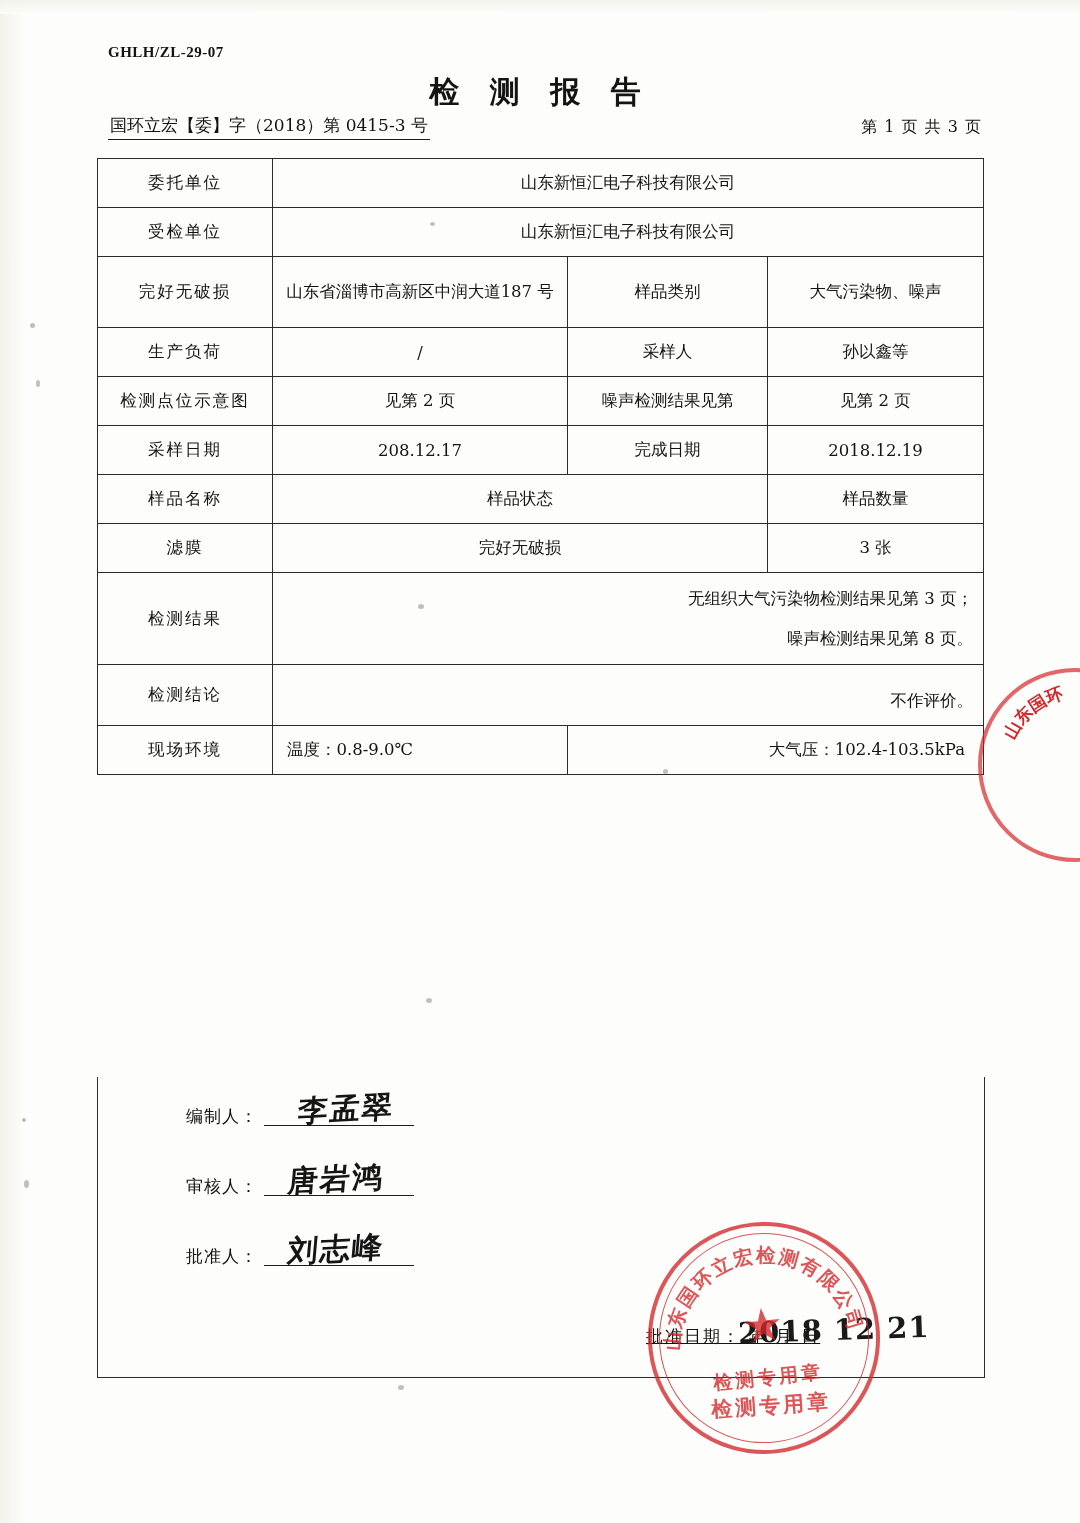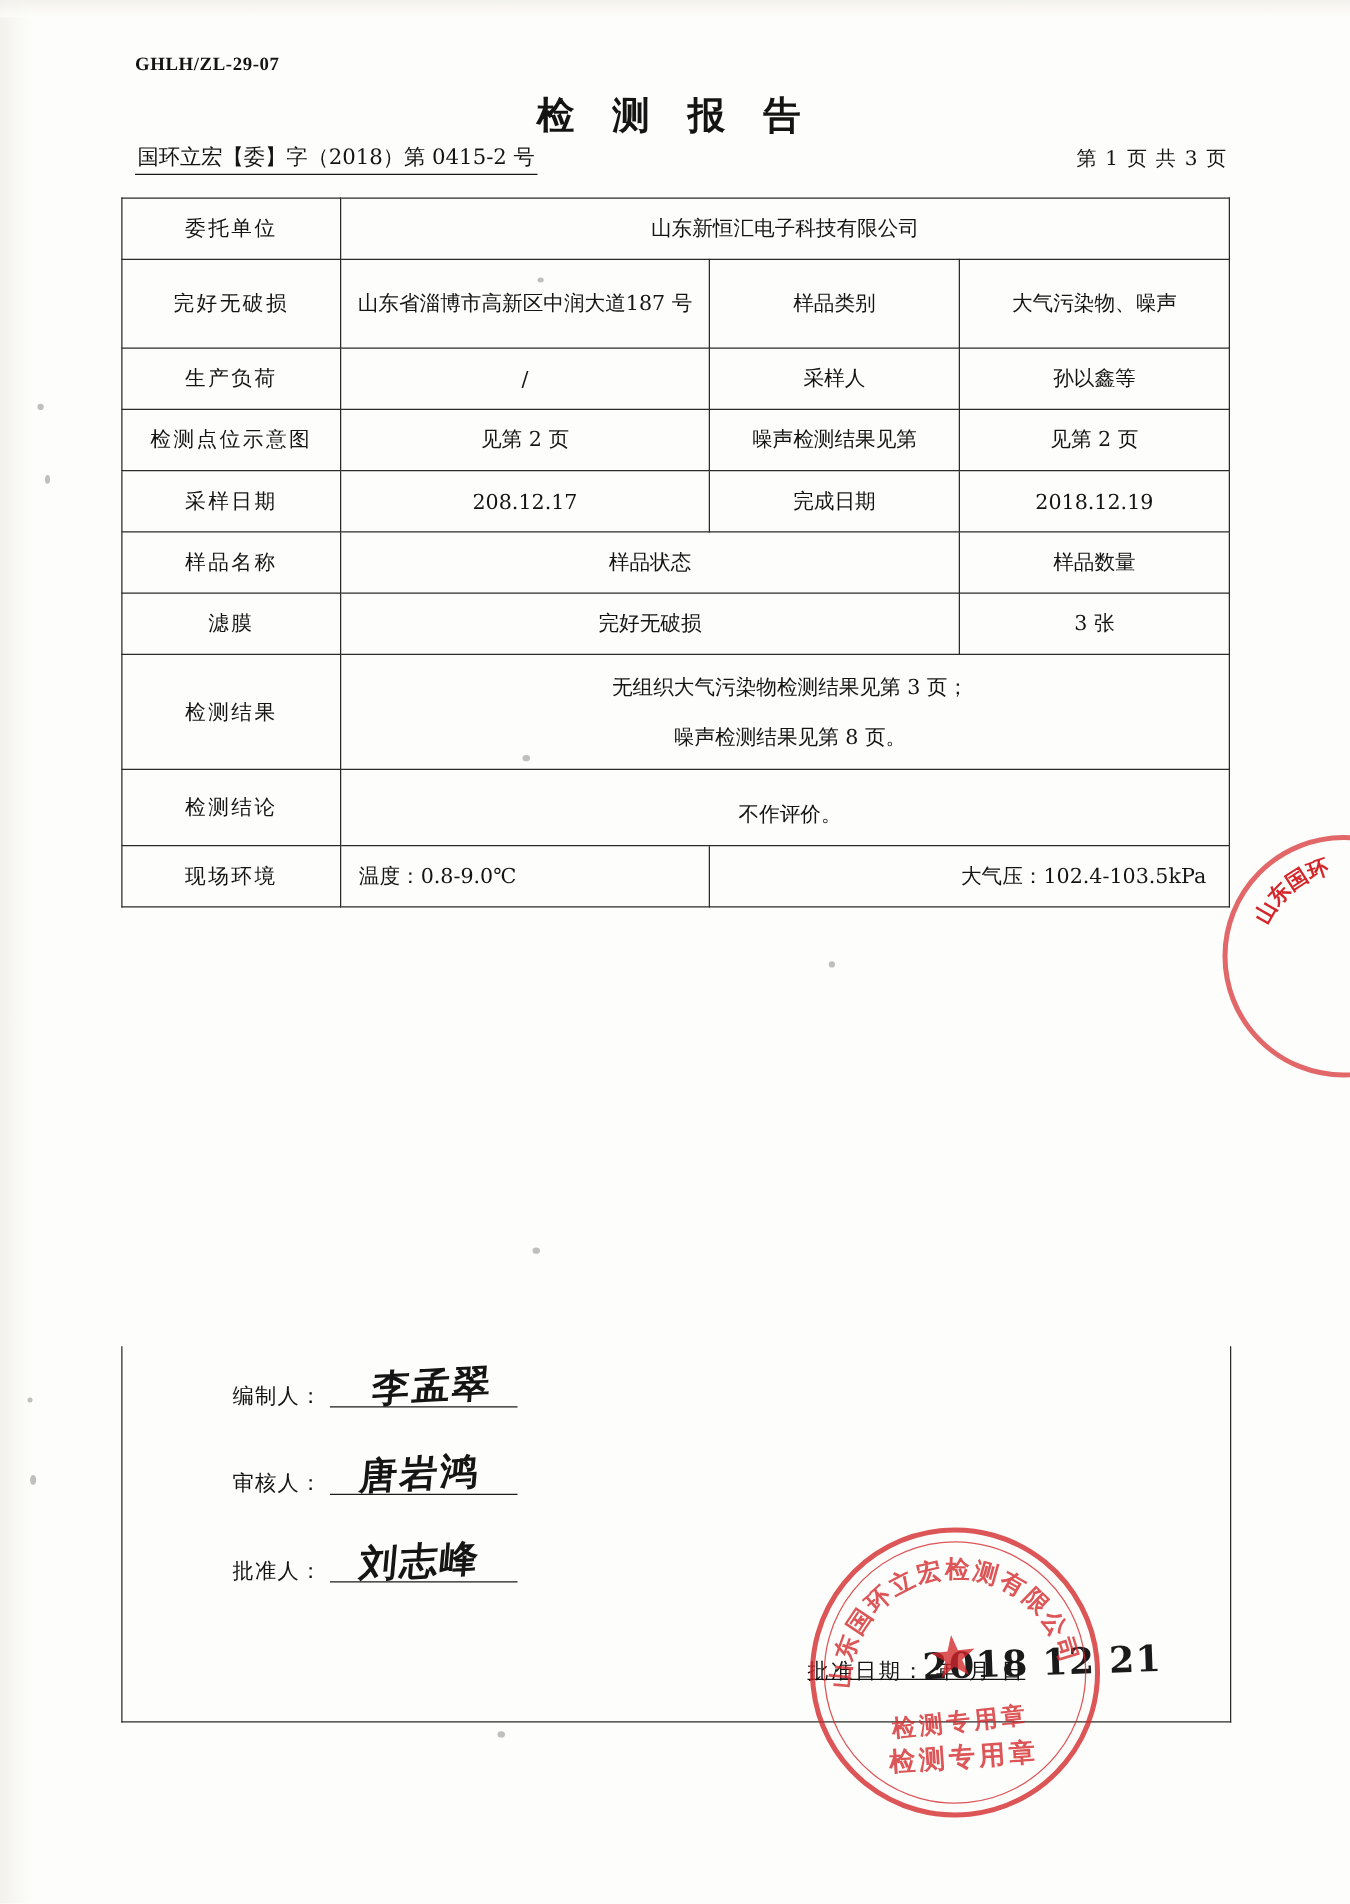--- a/index.html
+++ b/index.html
@@ -89,21 +89,21 @@
     padding: 6px 10px;
     vertical-align: middle;
     height: 36px;
   }
   .lbl {
     text-align: center;
     width: 175px;
     letter-spacing: 2px;
   }
   .ctr { text-align: center; }
-  .lft { text-align: center; }
+  .lft { text-align: right; }
 
   .results-cell {
     height: 318px;
     vertical-align: middle;
     padding-left: 18px !important;
     line-height: 2.4;
   }
   .conclusion-cell {
     height: 145px;
     vertical-align: top;
@@ -285,34 +285,38 @@
   <div class="speck" style="left:24px;top:1180px;width:5px;height:8px;"></div>
   <div class="speck" style="left:418px;top:604px;width:6px;height:5px;"></div>
   <div class="speck" style="left:663px;top:769px;width:5px;height:5px;"></div>
   <div class="speck" style="left:426px;top:998px;width:6px;height:5px;"></div>
   <div class="speck" style="left:398px;top:1385px;width:6px;height:5px;"></div>
   <div class="speck" style="left:430px;top:222px;width:5px;height:4px;"></div>
 
   <div class="doc-code">GHLH/ZL-29-07</div>
   <div class="title">检 测 报 告</div>
   <div class="subline">
-    <span class="underline">国环立宏【委】字（2018）第 0415-2 号</span>
+    <span class="underline">国环立宏【委】字（2018）第 0415-3 号</span>
   </div>
   <div class="pageno">第 1 页  共 3 页</div>
 
   <table class="main">
     <colgroup>
       <col style="width:175px">
       <col style="width:295px">
       <col style="width:200px">
       <col style="width:216px">
     </colgroup>
     <tbody>
       <tr>
         <td class="lbl">委托单位</td>
+        <td class="ctr" colspan="3">山东新恒汇电子科技有限公司</td>
+      </tr>
+      <tr>
+        <td class="lbl">受检单位</td>
         <td class="ctr" colspan="3">山东新恒汇电子科技有限公司</td>
       </tr>
       <tr>
         <td class="lbl">完好无破损</td>
         <td class="ctr" style="height:58px;">山东省淄博市高新区中润大道187 号</td>
         <td class="ctr">样品类别</td>
         <td class="ctr">大气污染物、噪声</td>
       </tr>
       <tr>
         <td class="lbl">生产负荷</td>

